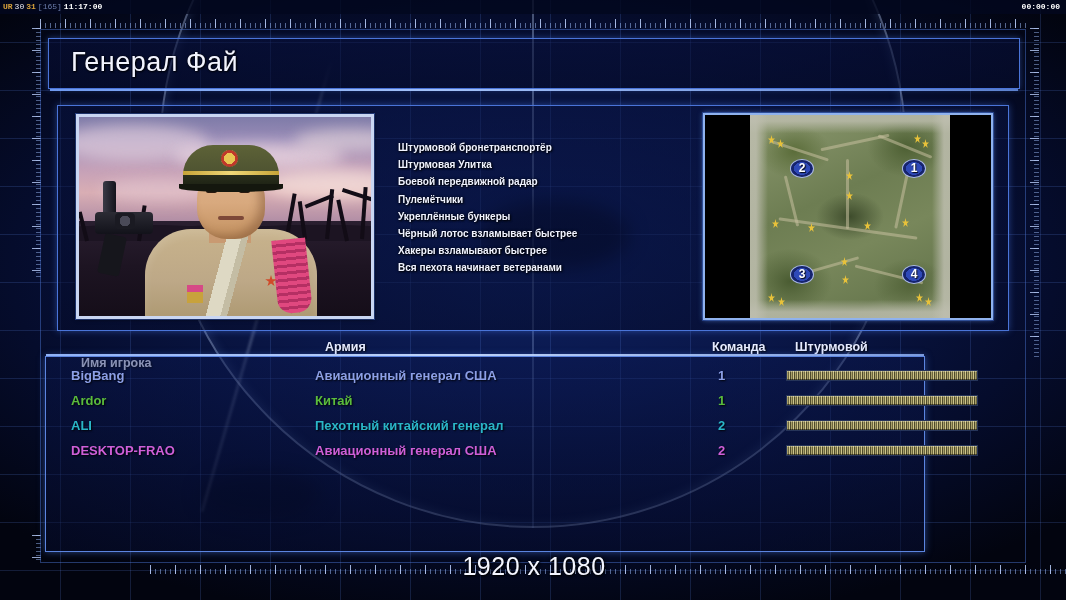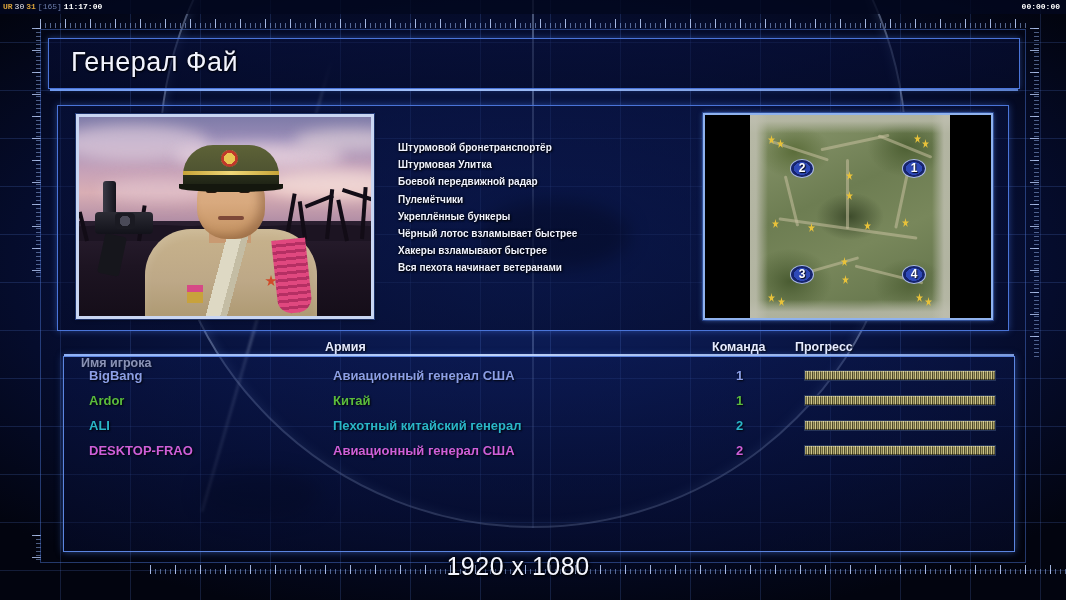--- a/index.html
+++ b/index.html
@@ -330,21 +330,21 @@
     font-size:12.5px; font-weight:bold;
     color:#e6ebff;
     text-shadow:1px 1px 2px rgba(0,0,0,0.95);
   }
   #th-name { left:24px; top:18px; }
   #th-army { left:268px; top:2px; }
   #th-team { left:655px; top:2px; }
   #th-prog { left:738px; top:2px; }
 
   #table-panel {
-    position:absolute; left:63px; top:356px; width:952px; height:196px;
+    position:absolute; left:45px; top:356px; width:880px; height:196px;
     background:linear-gradient(to bottom, rgba(11,24,80,0.42), rgba(6,13,48,0.5));
     border:1px solid #5c85e0;
     box-shadow:0 0 7px rgba(80,130,240,0.5);
     text-align:center;
   }
   #table-panel::before {
     content:"";
     position:absolute; left:0; right:0; top:-3px; height:2px;
     background:linear-gradient(to right, rgba(150,185,255,0.95), rgba(200,220,255,0.95) 45%, rgba(150,185,255,0.8));
   }
@@ -379,21 +379,21 @@
     background-image:repeating-linear-gradient(to right,
       #a8a06a 0px, #a8a06a 1px,
       #6d6740 1px, #6d6740 2px,
       #cfc68a 2px, #cfc68a 3px,
       #4e4a2c 3px, #4e4a2c 4px);
     box-shadow:inset 0 1px 0 rgba(255,250,210,0.35), inset 0 -1px 0 rgba(0,0,0,0.5);
   }
 
   
   #resolution {
-    position:absolute; left:0; top:552px; width:1036px;
+    position:absolute; left:16px; top:552px; width:1036px;
     text-align:center;
     font-size:25px; font-weight:400;
     color:#f4f6ff;
     letter-spacing:0.5px;
     text-shadow:0 0 4px rgba(0,0,0,0.95), 1px 1px 2px rgba(0,0,0,0.9);
   }
 </style>
 </head>
 <body>
 
@@ -514,21 +514,21 @@
         <div class="map-start" style="left: 40px; top: 150px;">3</div>
         <div class="map-start" style="left: 152px; top: 150px;">4</div>
       </div>
   </div>
 </div>
 
 <div id="table-header">
   <div class="th" id="th-name">Имя игрока</div>
   <div class="th" id="th-army">Армия</div>
   <div class="th" id="th-team">Команда</div>
-  <div class="th" id="th-prog">Прогресс</div>
+  <div class="th" id="th-prog">Штурмовой</div>
 </div>
 
 <div id="table-panel">
   <div id="table-rows">
       <div class="row" style="top: 8px;">
         <div class="cell-name" style="color: rgb(140, 159, 230);">BigBang</div>
         <div class="cell-army" style="color: rgb(140, 159, 230);">Авиационный генерал США</div>
         <div class="cell-team" style="color: rgb(140, 159, 230);">1</div>
         <div class="cell-prog">
           <div class="prog-fill" style="width: 100%;"></div>

